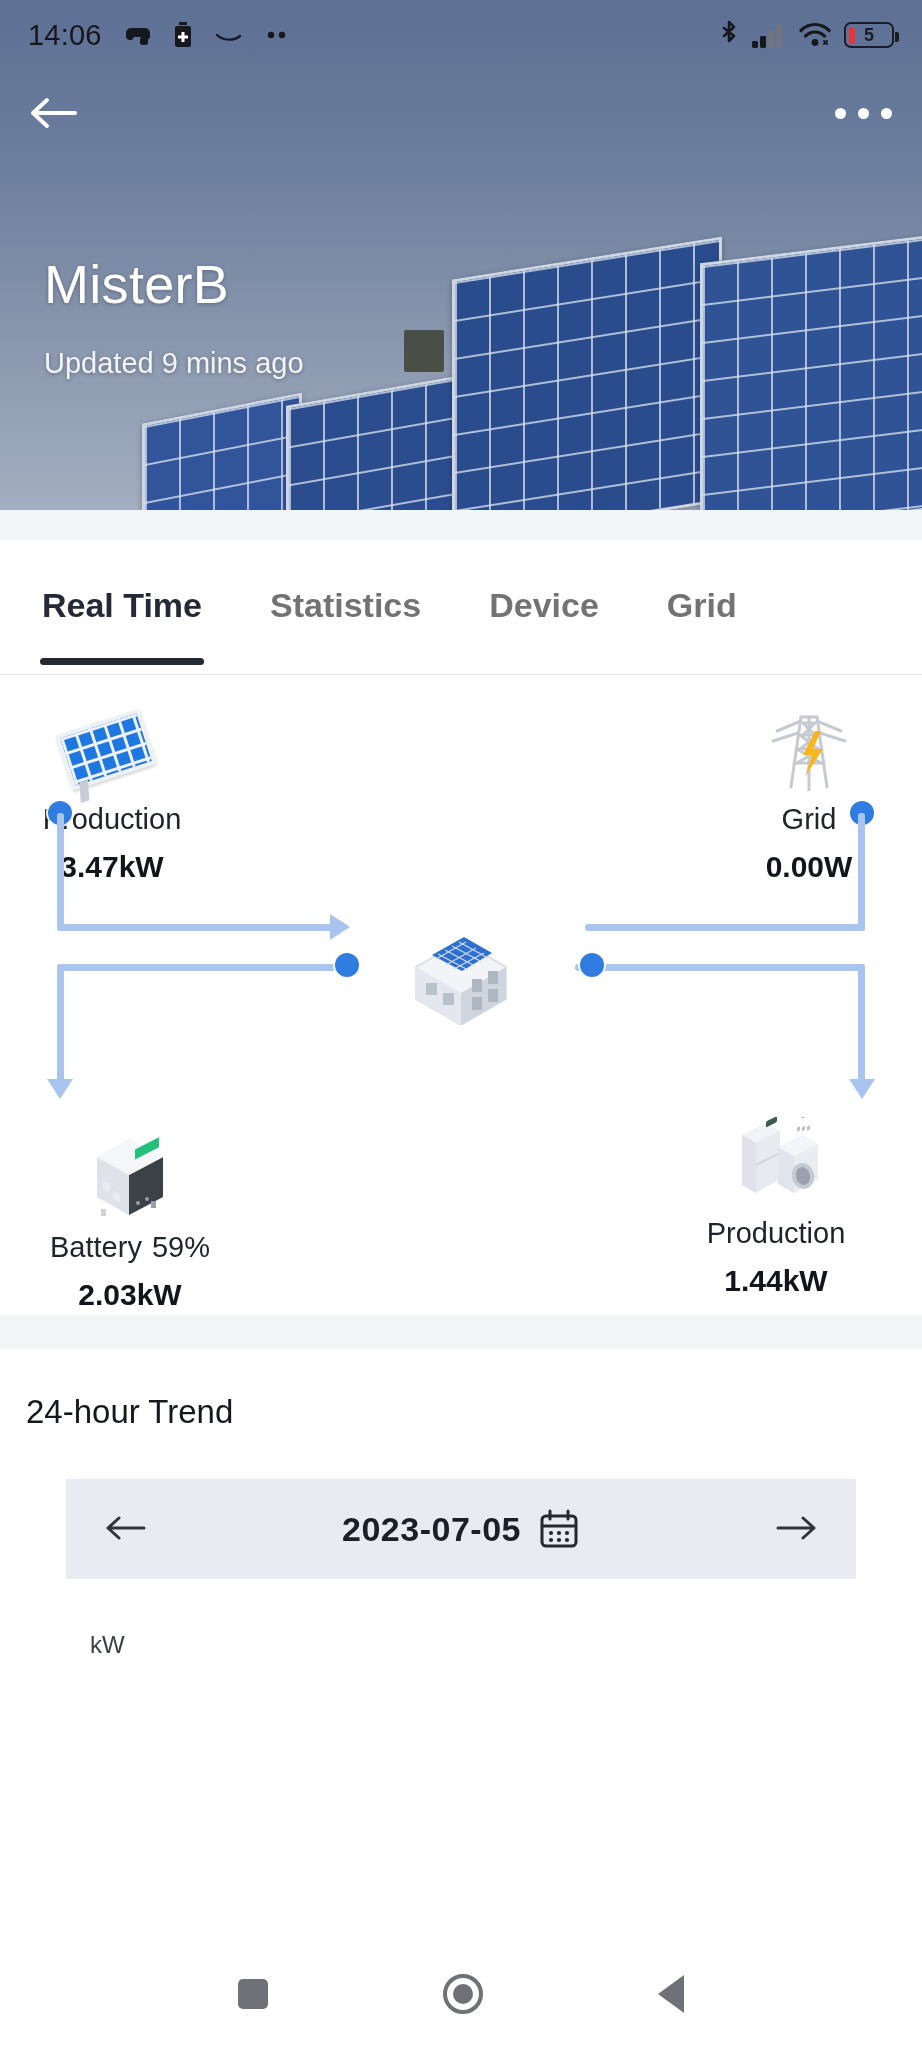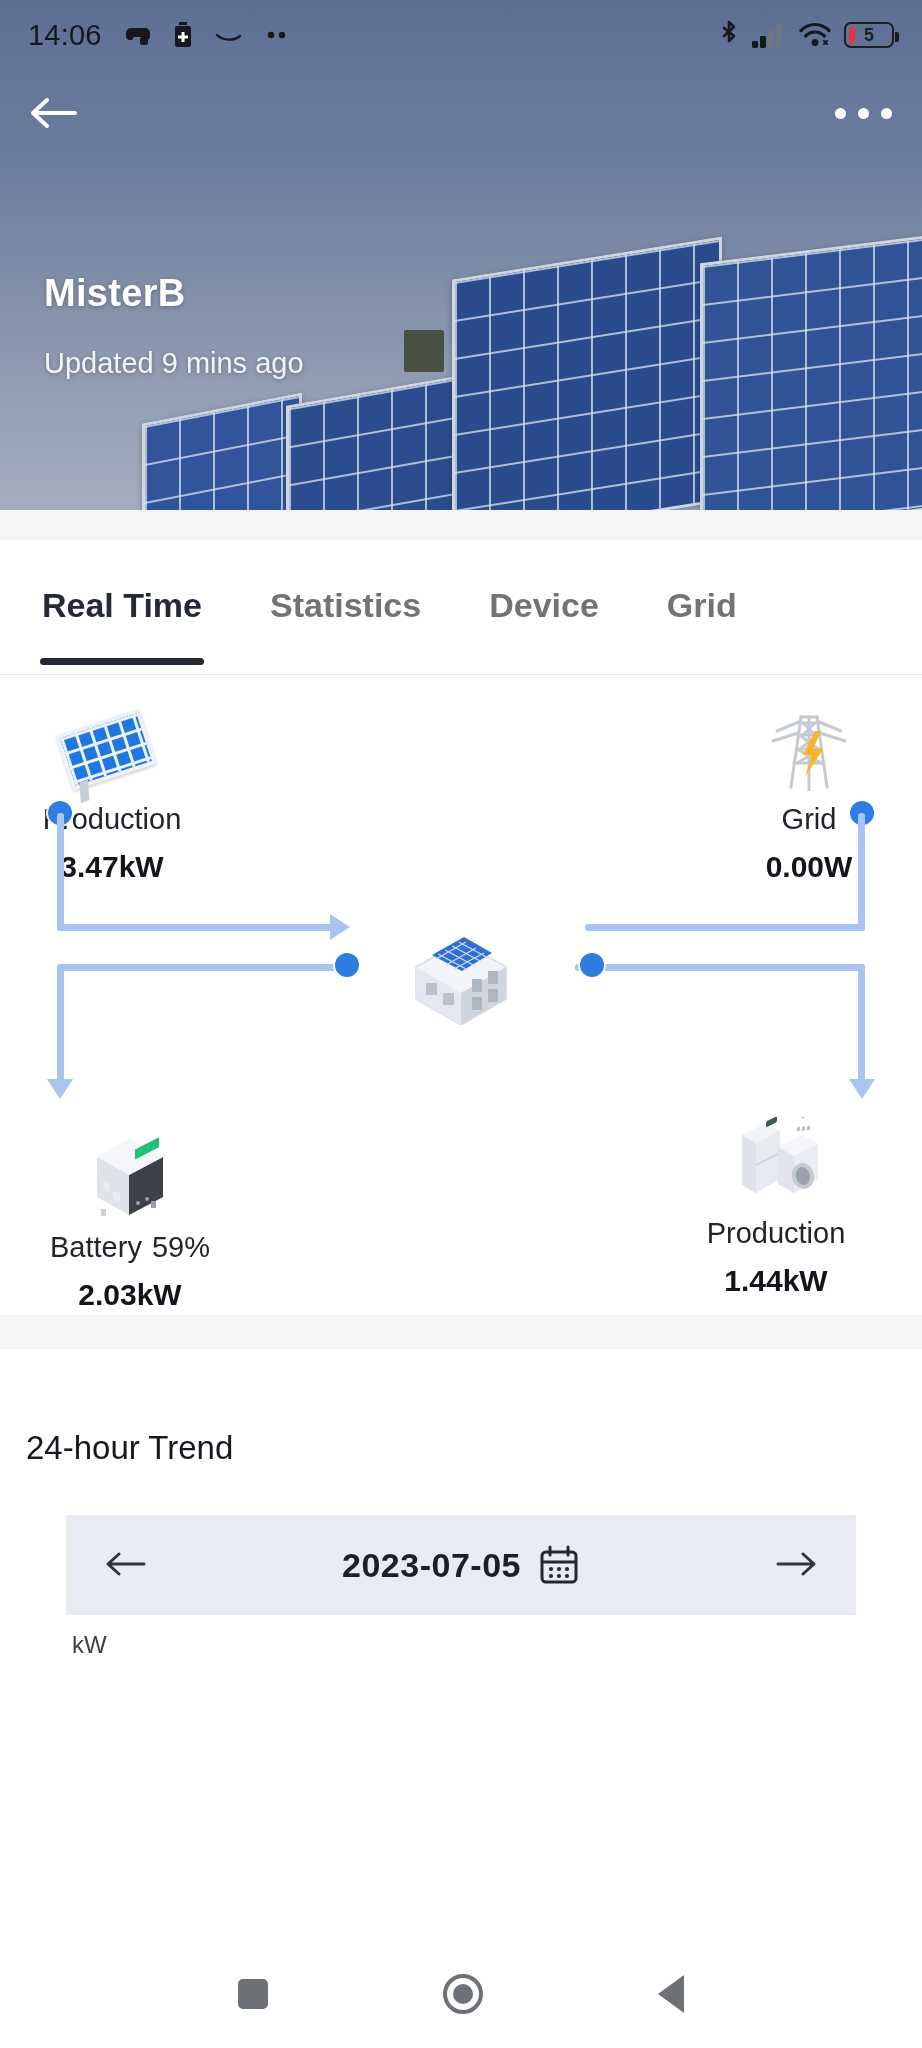--- a/index.html
+++ b/index.html
@@ -76,21 +76,21 @@
   .navrow {
     position:absolute; top:78px; left:0; right:0; height:70px;
     display:flex; align-items:center; justify-content:space-between;
     padding:0 30px; z-index:5;
   }
   .dots { display:flex; gap:12px; }
   .dots span { width:11px; height:11px; border-radius:50%; background:#fff; display:block; }
 
   .hero-text { position:absolute; left:44px; bottom:130px; z-index:5; }
   .hero-title {
-    font-size:38px; font-weight:700; color:#ffffff; letter-spacing:.3px;
+    font-size:54px; font-weight:400; color:#ffffff; letter-spacing:.3px;
     text-shadow:0 1px 4px rgba(0,0,0,.28);
   }
   .hero-sub {
     margin-top:32px; font-size:29px; color:#f2f4f8; font-weight:400;
     text-shadow:0 1px 4px rgba(0,0,0,.3);
   }
 
   
   .tabstrip-wrap { background:#f4f5f7; height:30px; }
   .tabstrip {
@@ -163,31 +163,31 @@
     border-left:20px solid #a8c4ef;
   }
   .arrow.down {
     border-left:13px solid transparent; border-right:13px solid transparent;
     border-top:20px solid #a8c4ef;
   }
 
   
   .gap { height:34px; background:#f4f5f7; }
   .trend { background:#fff; padding:44px 0 0 0; position:relative; height:340px; }
-  .trend-title { font-size:33px; color:#15181e; padding-left:26px; font-weight:400;margin-top:36px; }
+  .trend-title { font-size:33px; color:#15181e; padding-left:26px; font-weight:400; }
   .datebar {
     margin:48px 66px 0 66px; height:100px; background:#e8ecf2;
     display:flex; align-items:center; justify-content:space-between;
     padding:0 38px;
   }
   .dnav { font-size:40px; color:#30343c; line-height:1; }
   .dmid { display:flex; align-items:center; gap:17px; }
   .dtext { font-size:34px; font-weight:700; color:#1b1f28; letter-spacing:.5px; }
   .cal { width:42px; height:42px; position:relative; }
-  .ylabel { position:absolute; left:72px; top:282px; font-size:24px; color:#3a3f48; }
+  .ylabel { position:absolute; left:90px; top:282px; font-size:24px; color:#3a3f48; }
 
   
   .sysnav {
     position:absolute; left:0; bottom:0; width:922px; height:108px;
     background:#ffffff; display:flex; align-items:center; justify-content:space-around;
     padding:0 150px;
   }
   .sq { width:30px; height:30px; background:#6e7175; border-radius:5px; }
   .ci { width:40px; height:40px; border:4px solid #6e7175; border-radius:50%;
        display:flex; align-items:center; justify-content:center; }

